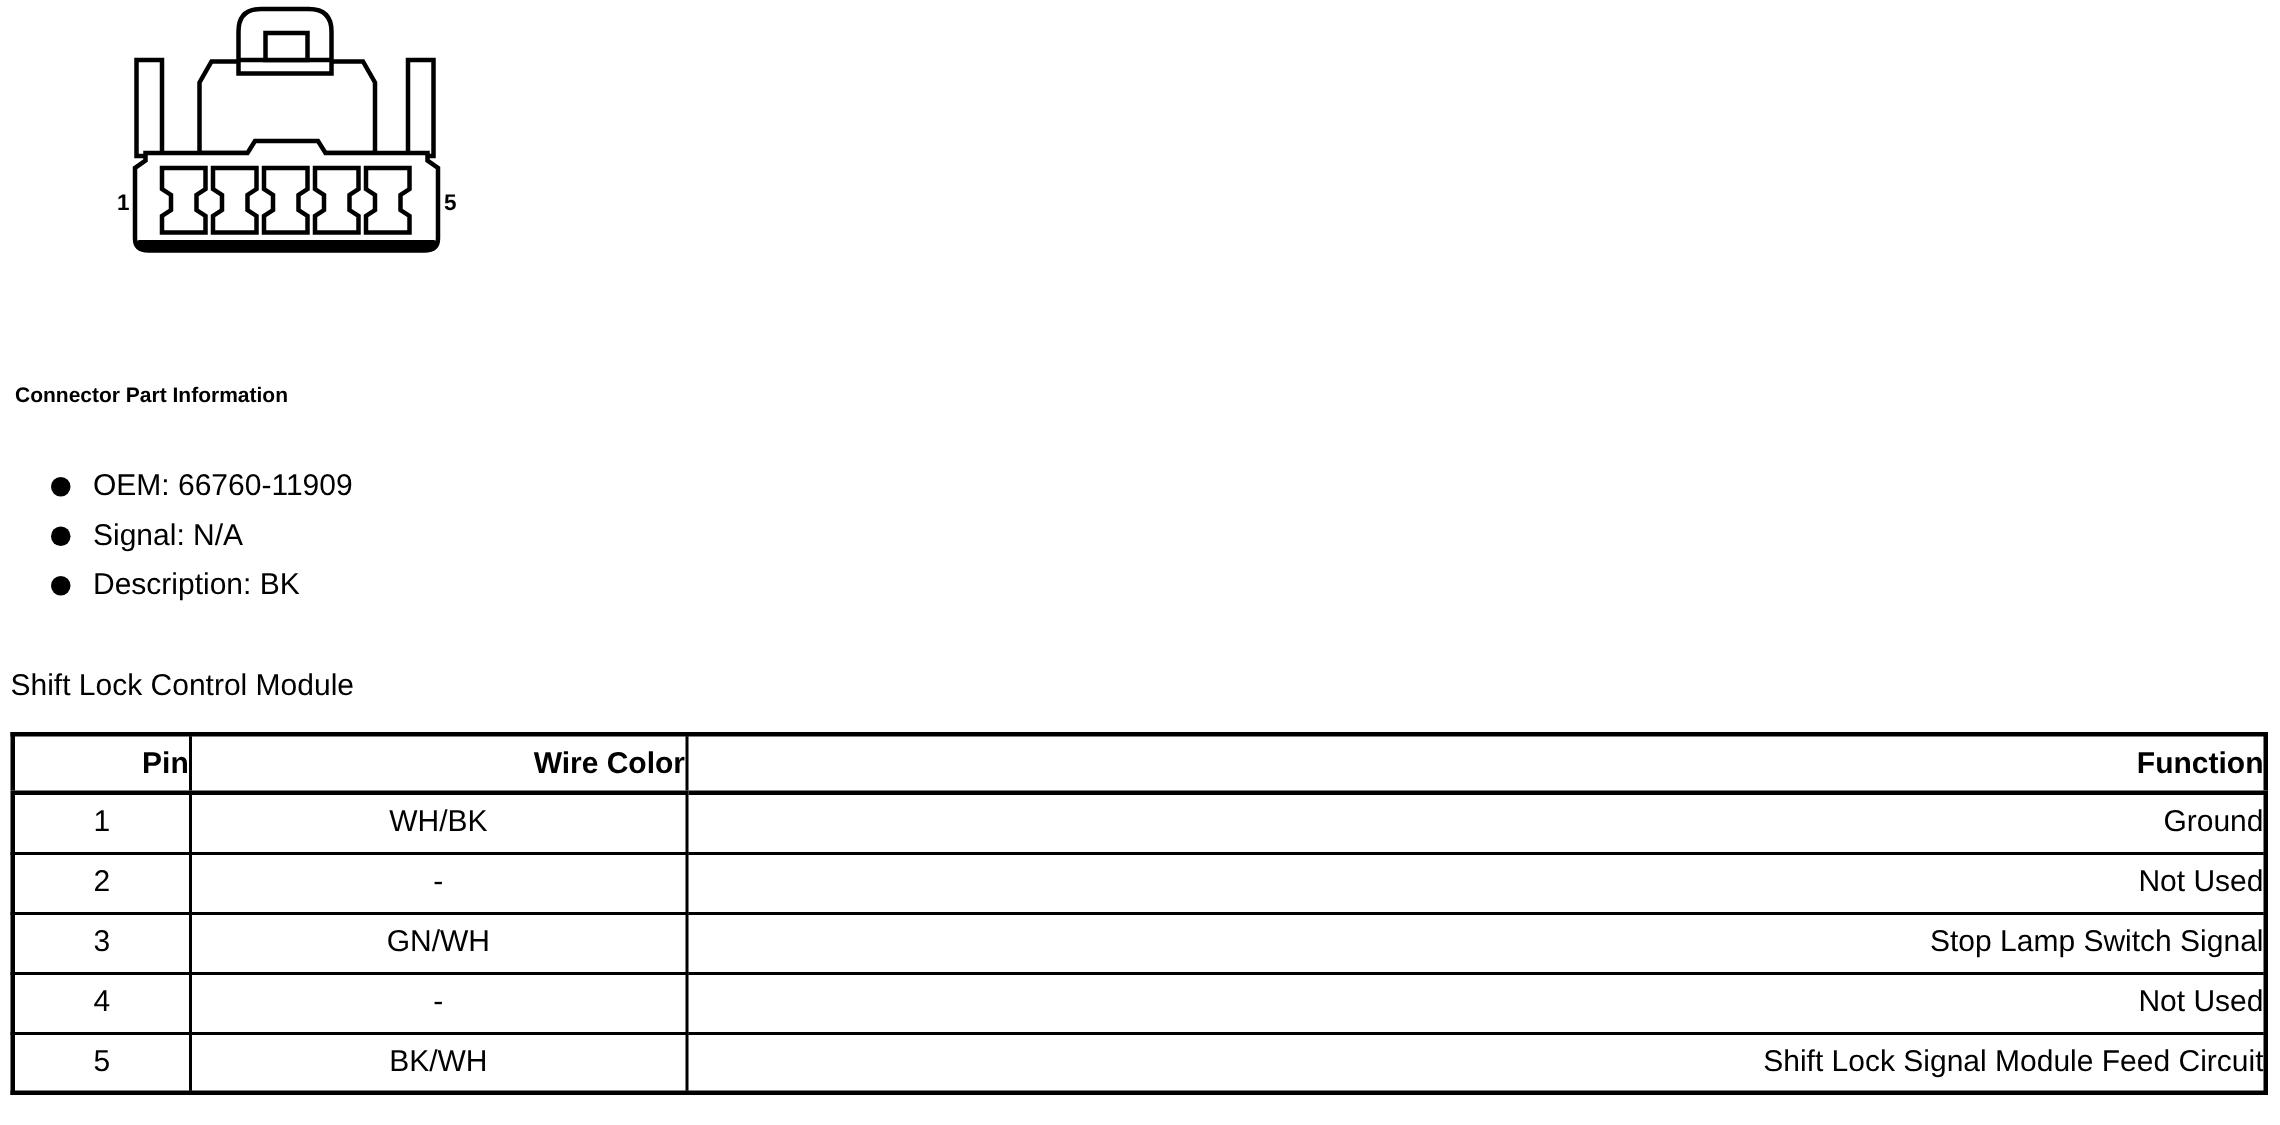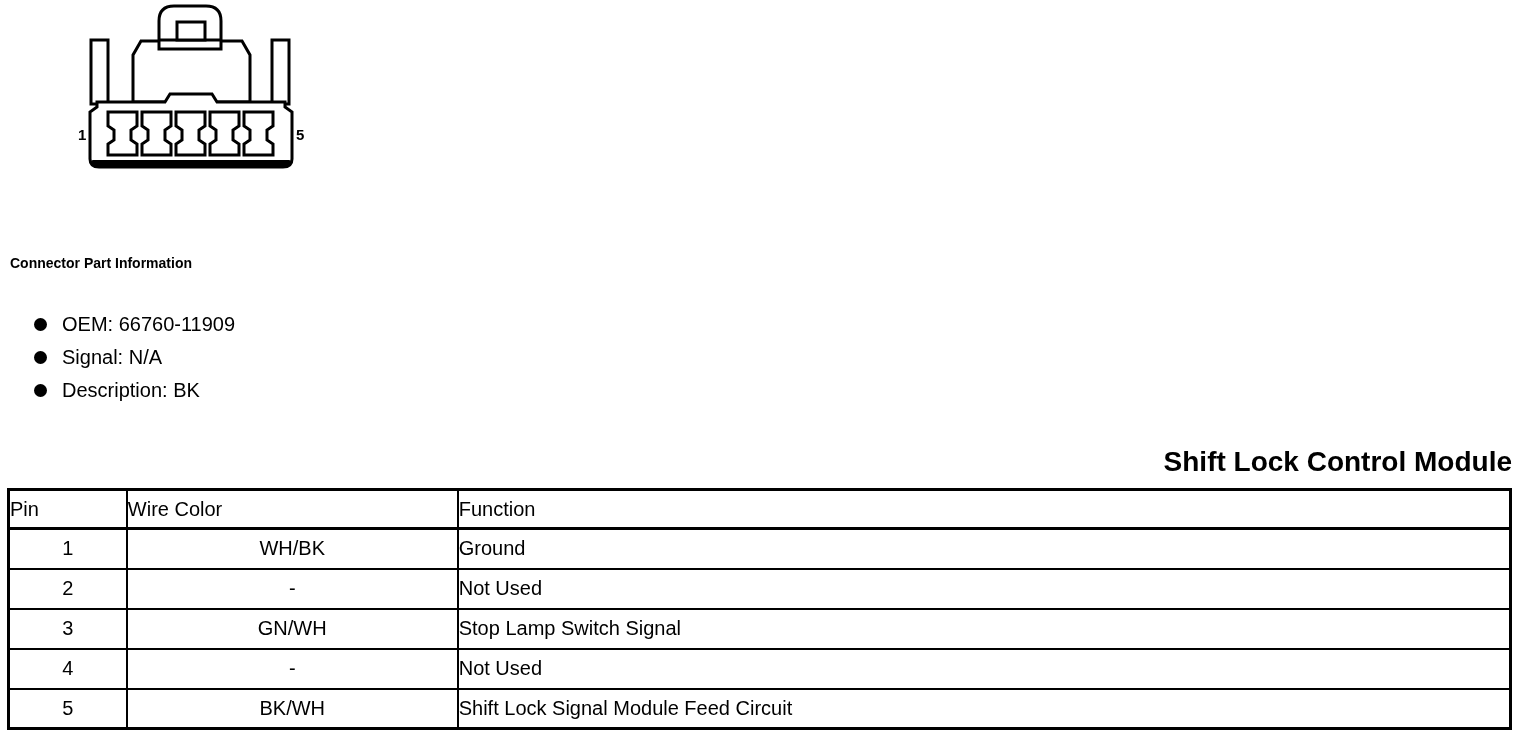--- a/index.html
+++ b/index.html
@@ -48,52 +48,52 @@
     position: absolute;
     left: 62px;
     font-size: 20px;
     white-space: nowrap;
   }
 
   
   .table-title {
     left: 7px; top: 446px;
     width: 1505px;
-    text-align: right;
-    font-size: 28px;
-    font-weight: bold;
+    text-align: left;
+    font-size: 20px;
+    font-weight: normal;
   }
 
   
   .pinout-wrap { left: 7px; top: 488px; }
   table.pinout {
     border-collapse: collapse;
     table-layout: fixed;
     width: 1505px;
     border: 3px solid #000;
   }
   table.pinout th, table.pinout td {
     border: 2px solid #000;
     font-size: 20px;
     padding: 0;
     overflow: hidden;
     white-space: nowrap;
   }
   table.pinout th {
     height: 39px;
-    font-weight: normal;
-    text-align: left;
+    font-weight: bold;
+    text-align: right;
     border-bottom: 3px solid #000;
   }
   table.pinout td { height: 40px; font-weight: normal; }
   .col-pin  { width: 118px; }
   .col-wire { width: 330px; }
   .col-func { width: 1050px; }
   td.c-pin, td.c-wire { text-align: center; }
-  td.c-func { text-align: left; padding-left: 5px; }
+  td.c-func { text-align: right; padding-left: 5px; }
 </style>
 </head>
 <body>
 
 <svg id="connector-svg" class="abs" viewBox="70 0 245 175" xmlns="http://www.w3.org/2000/svg">
   <g fill="#ffffff" stroke="#000000" stroke-width="3" stroke-linejoin="miter">
 
     <rect x="91" y="40" width="17" height="64"></rect>
 
     <rect x="272" y="40" width="17" height="64"></rect>

